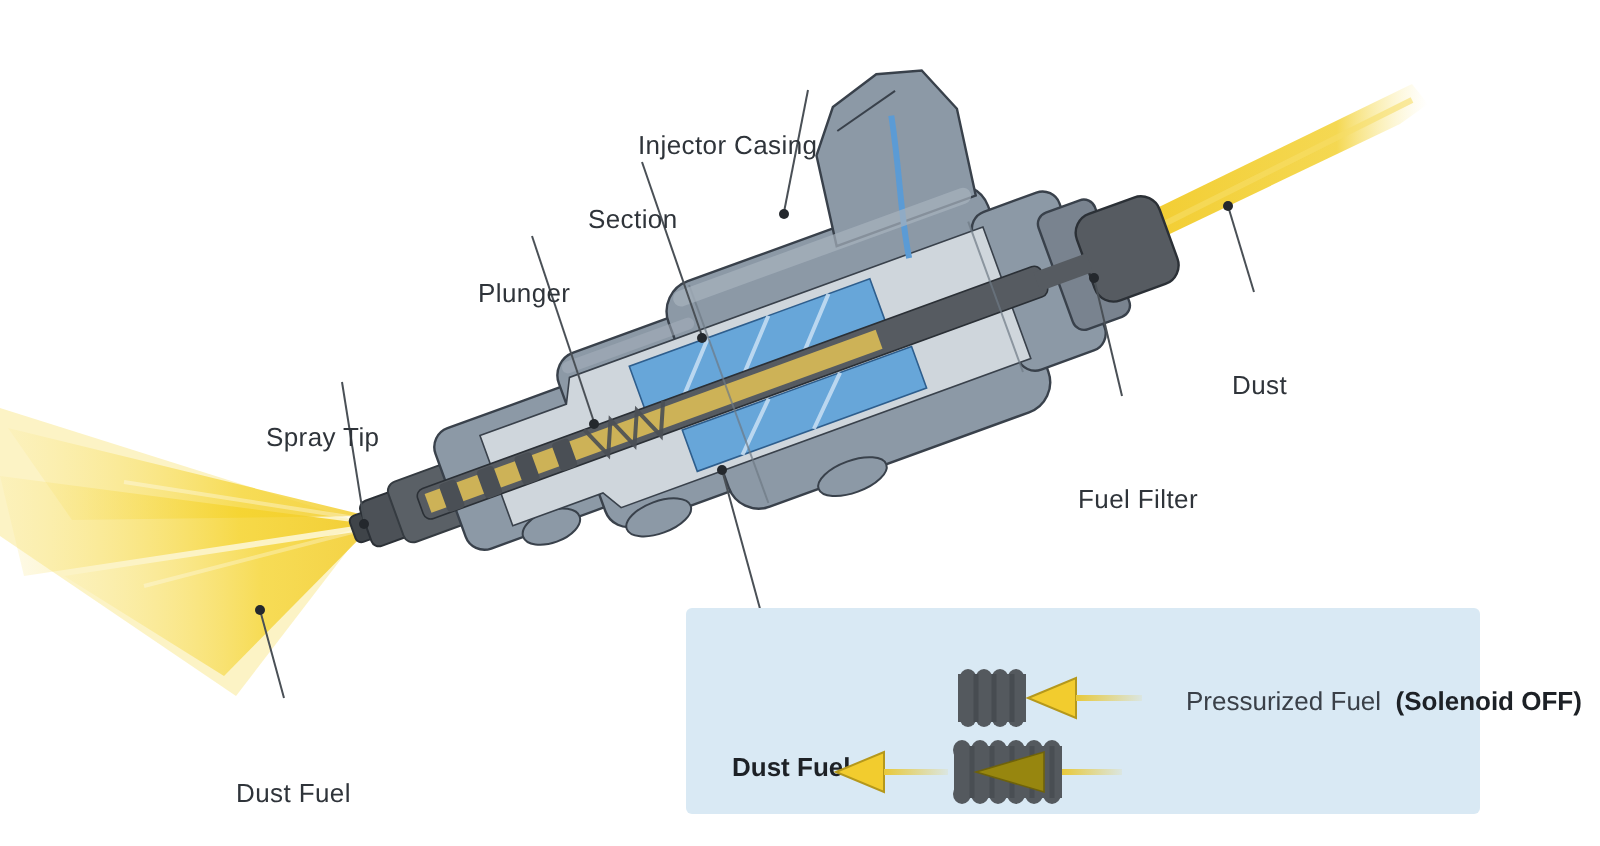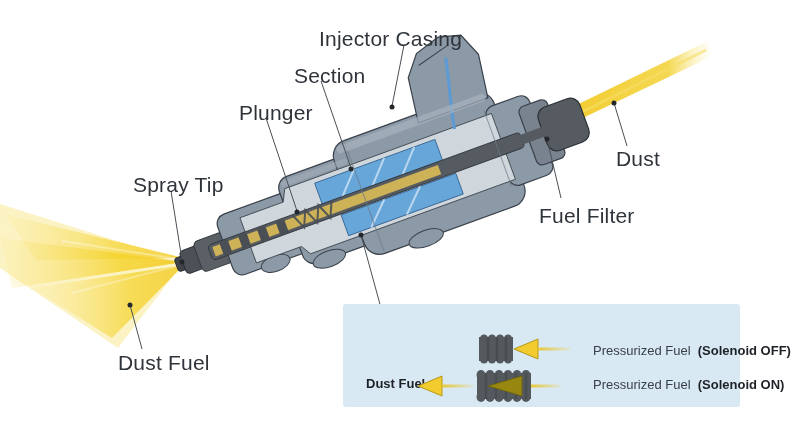--- a/index.html
+++ b/index.html
@@ -2,22 +2,23 @@
 <html><head>
 <meta charset="utf-8">
 <style>
   html,body{margin:0;padding:0;background:#ffffff;}
   #stage{
     position:relative;width:800px;height:423px;background:#ffffff;
     font-family:"Liberation Sans","DejaVu Sans",sans-serif;overflow:hidden;
   }
   #art{position:absolute;left:0;top:0;width:800px;height:423px;}
   .lbl{
-    position:absolute;font-size:21px;color:#2f343a;white-space:nowrap;
+    position:absolute;font-size:13px;color:#2f343a;white-space:nowrap;
     letter-spacing:.2px;
+    margin-top:38px;
   }
   .lbl.italic{font-style:italic;color:#3d434a;}
   #legend{
     position:absolute;left:343px;top:304px;width:397px;height:103px;
     background:#d9e9f4;border-radius:3px;
   }
   #legend .lg-label{position:absolute;font-size:15px;color:#3a4048;white-space:nowrap;}
   #legend .lg-text{position:absolute;font-size:13px;color:#3a4048;white-space:nowrap;margin-left:22px;}
   #legend .lg-text b{color:#1d2126;}
   #legend .lg-left{position:absolute;font-size:13px;font-weight:bold;color:#1d2126;white-space:nowrap;}
@@ -178,19 +179,15 @@
         <ellipse cx="83" cy="29" rx="4.5" ry="5" fill="#54595e"></ellipse>
           <ellipse cx="92" cy="29" rx="4.5" ry="5" fill="#54595e"></ellipse>
         <ellipse cx="101" cy="29" rx="4.5" ry="5" fill="#54595e"></ellipse>
           <ellipse cx="110" cy="29" rx="4.5" ry="5" fill="#54595e"></ellipse>
         <rect x="61" y="5" width="54" height="26" fill="#54595e"></rect>
         <path d="M70,5 V31 M80,5 V31 M90,5 V31 M100,5 V31 M110,5 V31" stroke="#3f4449" stroke-width="2.5" opacity="0.5"></path>
       </g>
       <polygon points="72,18 106,8 106,28" fill="#97860f" stroke="#6e620c" stroke-width="0.8"></polygon>
       <rect x="115" y="16.5" width="30" height="3" fill="url(#gTailR)"></rect>
     </svg>
-    <div class="lg-text" style="left:228px;top:73px">
-      <span>Pressurized Fuel</span>&nbsp;
-      <b>(Solenoid ON)</b>
-    </div>
   </div>
 
 </div>
 
 </body></html>

